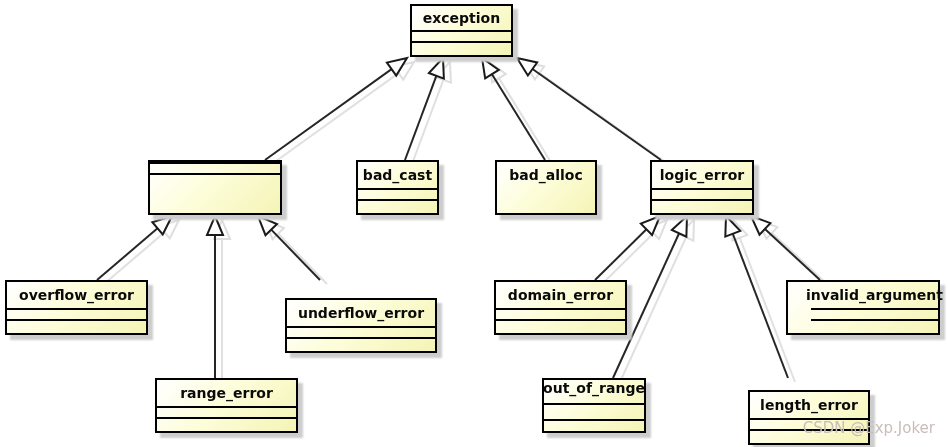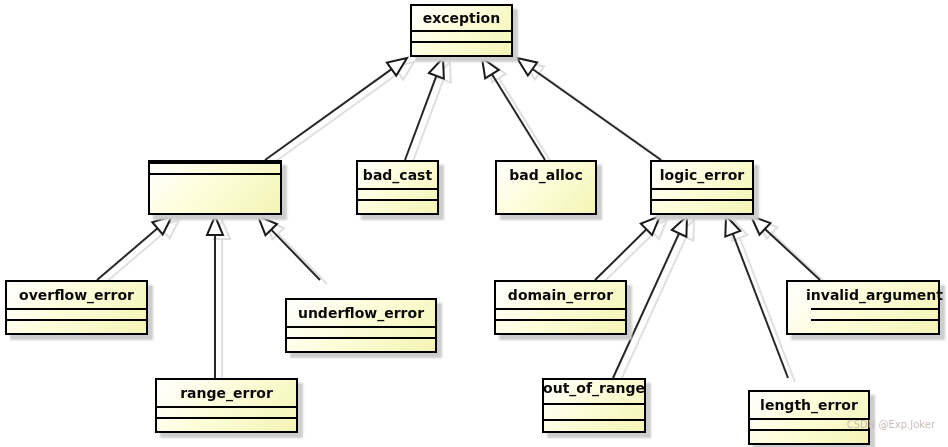--- a/index.html
+++ b/index.html
@@ -40,21 +40,21 @@
     border-top: 2px solid #000000;
   }
   .node .methods {
     height: 12px;
     border-top: 2px solid #000000;
   }
   .watermark {
     position: absolute;
     top: 419px;
     right: 13px;
-    font-size: 10px;
+    font-size: 15px;
     font-weight: normal;
     color: #c9bdb9;
     white-space: nowrap;
   }
   .edge-shadow { stroke: #e0e0e0; stroke-width: 2; fill: none; }
   .tri-shadow  { stroke: #dedede; stroke-width: 2; fill: #ffffff; }
   .edge-line   { stroke: #262626; stroke-width: 2; fill: none; }
   .tri-head    { stroke: #1a1a1a; stroke-width: 2; fill: #ffffff; stroke-linejoin: miter; }
 </style>
 </head>

